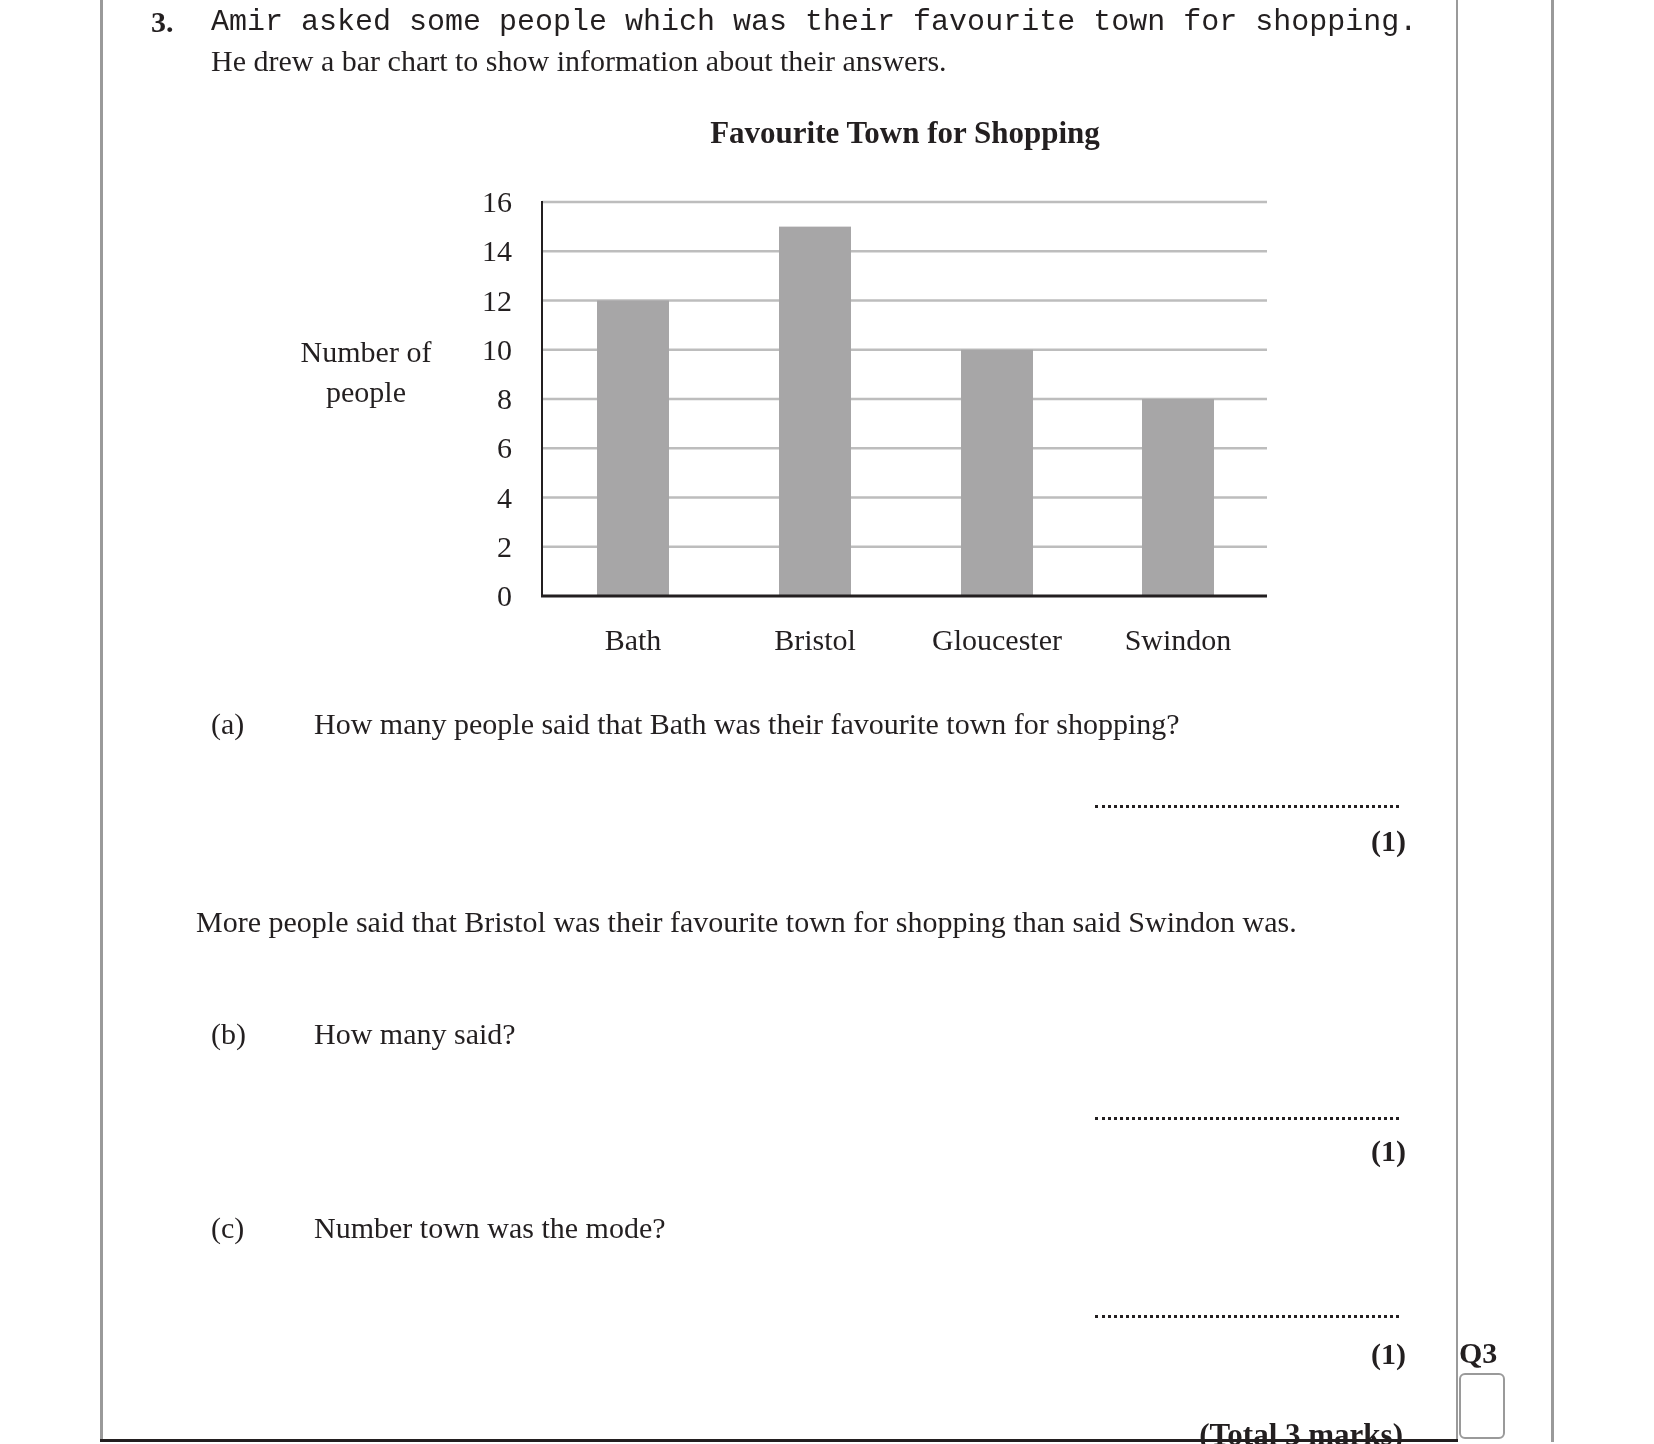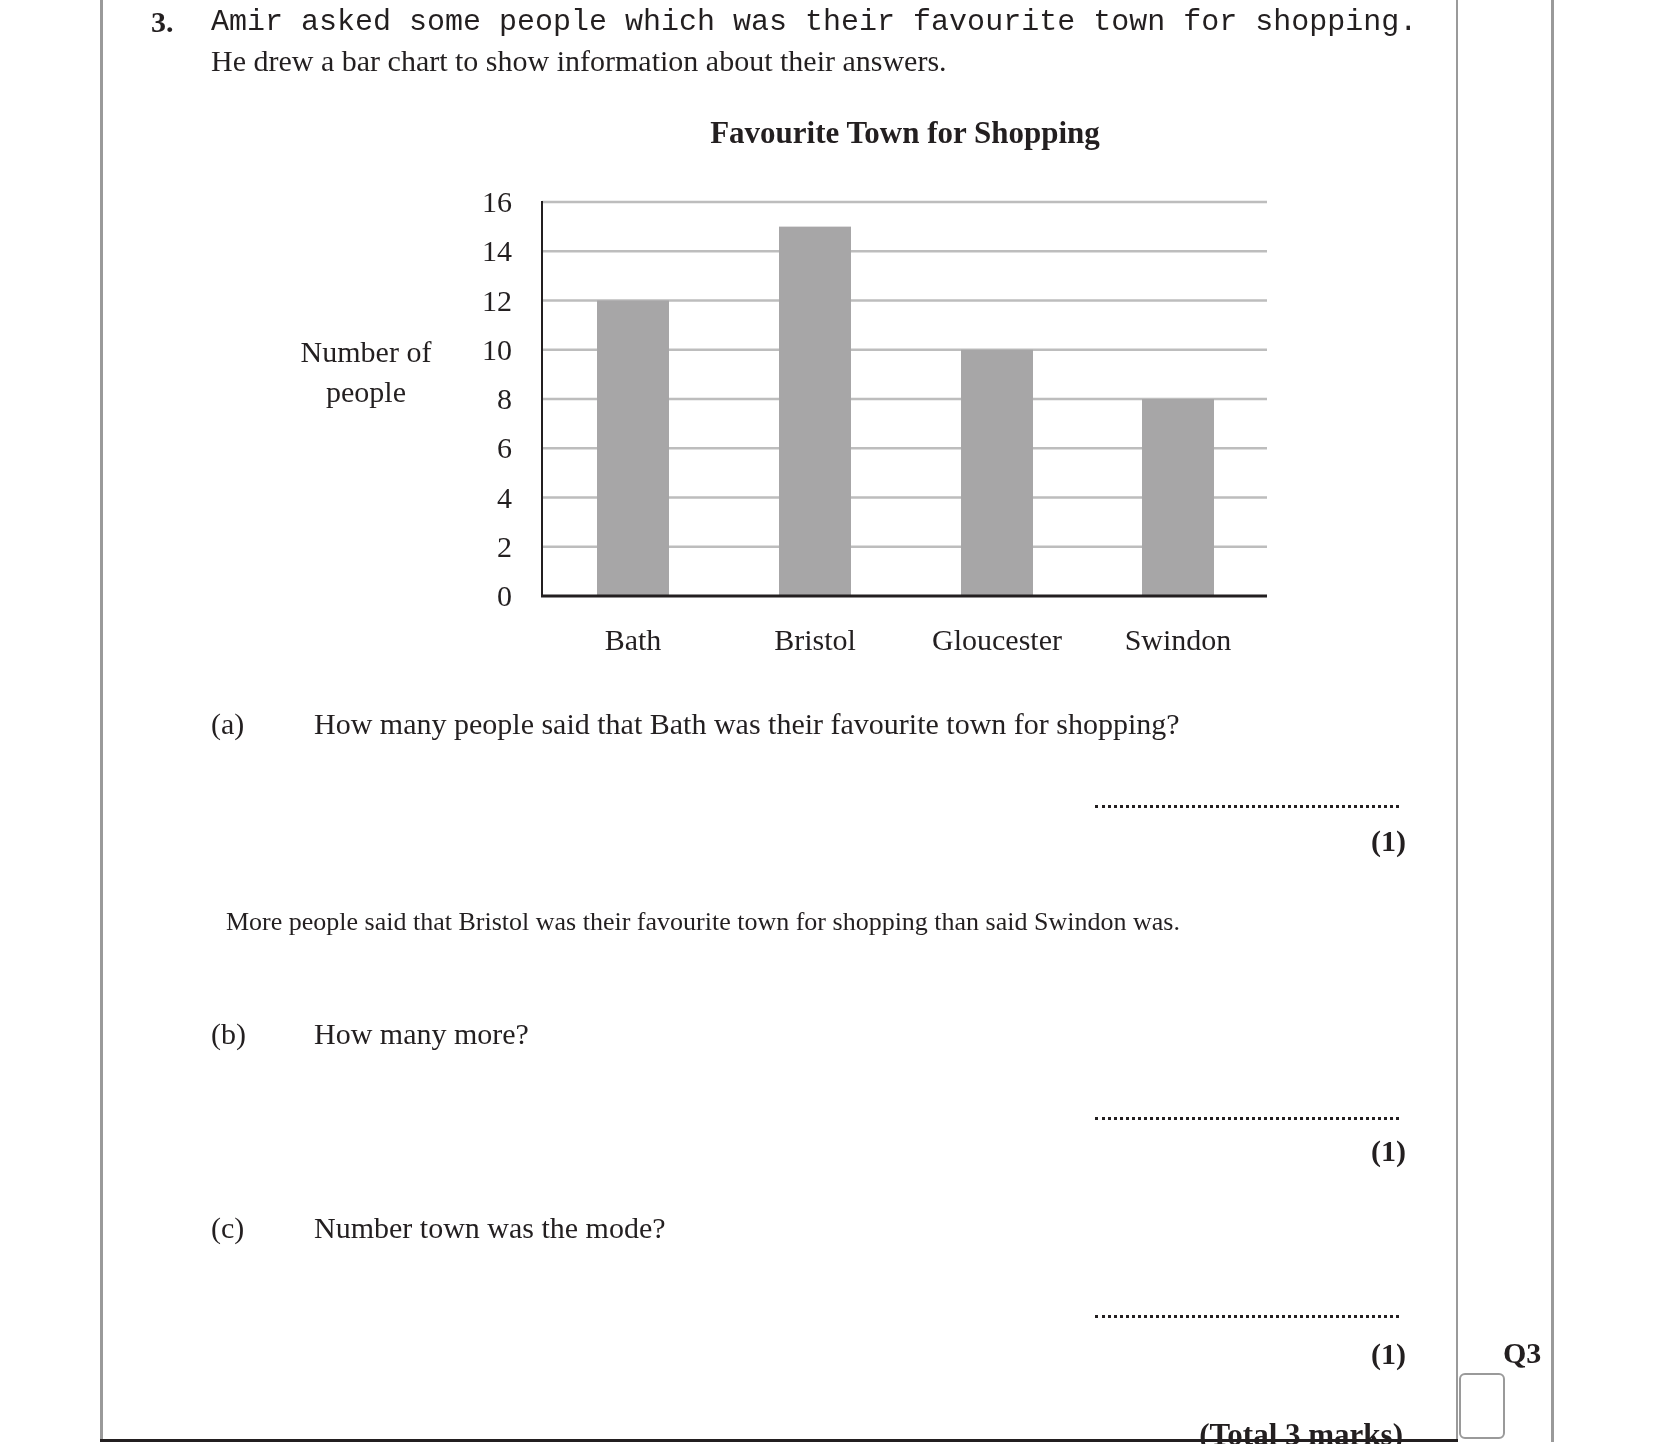--- a/index.html
+++ b/index.html
@@ -21,35 +21,35 @@
 
   #chart { left: 0; top: 0; width: 1654px; height: 700px; }
   #chart text { font-family: "Liberation Serif", "DejaVu Serif", serif; fill: #231f20; }
 
   .q-label { left: 211px; }
   .q-text  { left: 270px; margin-left: 44px; }
   #qa-label, #qa-text { top: 709px; }
   #qb-label, #qb-text { top: 1019px; }
   #qc-label, #qc-text { top: 1213px; }
 
-  #stem { left: 226px; top: 902px; width: 1196px; font-size: 26px; line-height: 40px;
+  #stem { left: 196px; top: 902px; width: 1196px; font-size: 30px; line-height: 40px;
           text-align: justify; text-align-last: left; }
 
   .answer-line { left: 1095px; width: 304px; height: 0; border-top: 3px dotted #231f20; }
   #answer-a { top: 805px; }
   #answer-b { top: 1117px; }
   #answer-c { top: 1315px; }
 
   .marks { right: 248px; font-weight: bold; font-size: 30px; line-height: 1; }
   #marks-a { top: 826px; }
   #marks-b { top: 1136px; }
   #marks-c { top: 1339px; }
 
   #total { right: 251px; top: 1419px; font-weight: bold; font-size: 31px; line-height: 1; }
-  #q-tag { left: 1459px; top: 1338px; font-weight: bold; font-size: 30px; line-height: 1; margin-left: 44px; }
+  #q-tag { left: 1459px; top: 1338px; font-weight: bold; font-size: 30px; line-height: 1; }
   #mark-box { left: 1459px; top: 1373px; width: 42px; height: 62px; border: 2px solid #9a9a9a;
               border-radius: 6px; background: #fff; }
 </style>
 </head>
 <body>
 
 <div class="abs" id="frame-left"></div>
 <div class="abs" id="frame-inner"></div>
 <div class="abs" id="frame-right"></div>
 <div class="abs" id="frame-bottom"></div>
@@ -102,21 +102,21 @@
 </svg>
 
 <div class="abs t q-label" id="qa-label">(a)</div>
 <div class="abs t q-text" id="qa-text">How many people said that Bath was their favourite town for shopping?</div>
 <div class="abs answer-line" id="answer-a"></div>
 <div class="abs marks" id="marks-a">(1)</div>
 
 <div class="abs" id="stem">More people said that Bristol was their favourite town for shopping than said Swindon was.</div>
 
 <div class="abs t q-label" id="qb-label">(b)</div>
-<div class="abs t q-text" id="qb-text">How many more?</div>
+<div class="abs t q-text" id="qb-text">How many said?</div>
 <div class="abs answer-line" id="answer-b"></div>
 <div class="abs marks" id="marks-b">(1)</div>
 
 <div class="abs t q-label" id="qc-label">(c)</div>
 <div class="abs t q-text" id="qc-text">Number town was the mode?</div>
 <div class="abs answer-line" id="answer-c"></div>
 <div class="abs marks" id="marks-c">(1)</div>
 
 <div class="abs" id="total">(Total 3 marks)</div>
 <div class="abs" id="q-tag">Q3</div>

